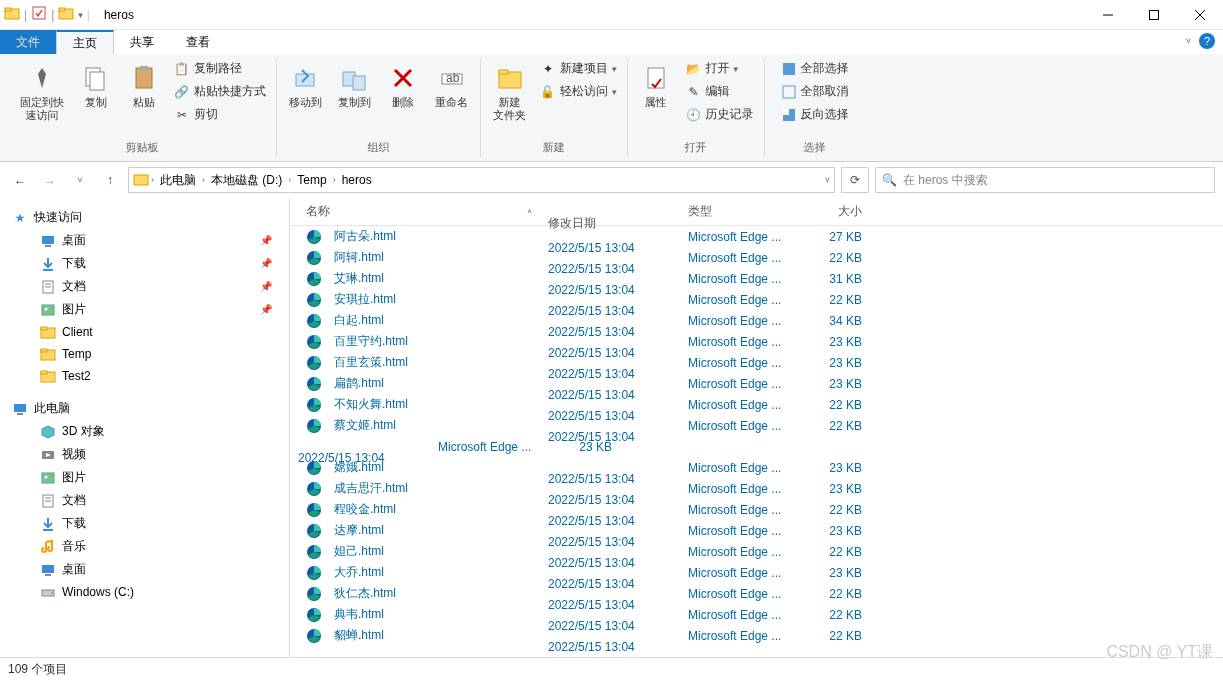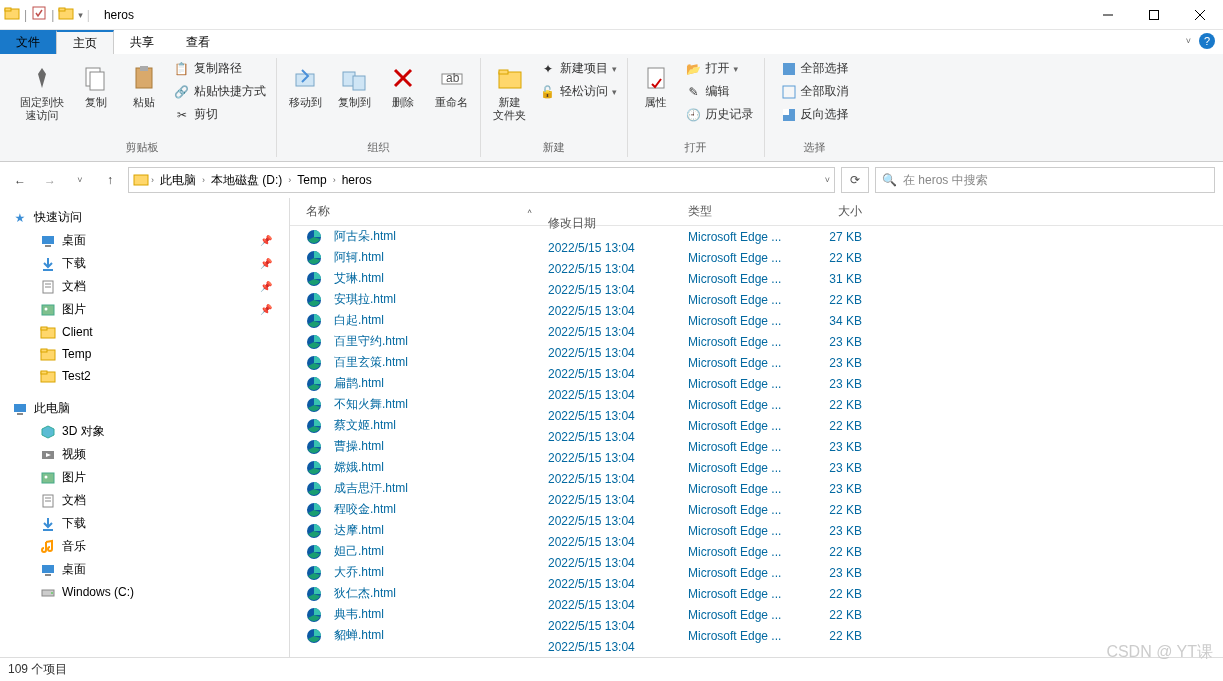--- a/index.html
+++ b/index.html
@@ -3,21 +3,21 @@
 <meta charset="utf-8">
 <style>
 * { margin: 0; padding: 0; box-sizing: border-box; font-family: "Microsoft YaHei", "Segoe UI", sans-serif; font-size: 12px; }
 body { background: #fff; width: 1223px; height: 681px; overflow: hidden; position: relative; }
 .titlebar { height: 30px; display: flex; align-items: center; background: #fff; border-bottom: 1px solid #e5e5e5; }
 .titlebar .icons { display: flex; align-items: center; padding: 0 4px; gap: 2px; }
 .titlebar .title { margin-left: 8px; color: #000; }
 .titlebar .winbtns { margin-left: auto; display: flex; }
 .titlebar .winbtn { width: 46px; height: 30px; display: flex; align-items: center; justify-content: center; color: #000; }
 .ribbon-tabs { height: 24px; display: flex; align-items: stretch; background: #fff; position: relative; }
-.ribbon-tabs .tab-file { background: #1979ca; color: #000000; padding: 4px 16px; display: flex; align-items: center; font-family: Liberation Serif, serif; }
+.ribbon-tabs .tab-file { background: #1979ca; color: #e5e5e5; padding: 4px 16px; display: flex; align-items: center; font-family: Liberation Serif, serif; }
 .ribbon-tabs .tab { padding: 0 16px; display: flex; align-items: center; color: #000; }
 .ribbon-tabs .tab.active { border-top: 2px solid #1979ca; border-left: 1px solid #ccc; border-right: 1px solid #ccc; background: #f5f6f7; }
 .ribbon-tabs .ribbon-right { position: absolute; right: 8px; top: 3px; display: flex; gap: 8px; align-items: center; }
 .help-circle { width: 16px; height: 16px; border-radius: 50%; background: #1979ca; color: #fff; display: flex; align-items: center; justify-content: center; font-size: 11px; }
 .ribbon { height: 108px; background: #f5f6f7; border-bottom: 1px solid #ccc; display: flex; padding: 4px 8px; }
 .ribbon-group { display: flex; flex-direction: column; align-items: center; padding: 0 6px; border-right: 1px solid #ddd; height: 100%; }
 .ribbon-group:last-child { border-right: none; padding-left: 12px; }
 .ribbon-group-content { flex: 1; display: flex; align-items: flex-start; gap: 4px; }
 .ribbon-group-label { font-size: 11px; color: #666; padding-bottom: 2px; }
 .ribbon-btn-large { display: flex; flex-direction: column; align-items: center; justify-content: center; padding: 4px 6px; text-align: center; min-width: 40px; }
@@ -616,28 +616,20 @@
                 <path d="M8 1 A7 7 0 0 1 15 8 L8 8 Z" fill="#37c2b1"></path>
                 <path d="M2 11 A7 7 0 0 0 14 10 L8 8 Z" fill="#1a9e72"></path>
               </svg></span>
             <span>蔡文姬.html</span>
           </div>
           <div class="col-date">2022/5/15 13:04</div>
           <div class="col-type">Microsoft Edge ...</div>
           <div class="col-size">22 KB</div>
         </div>
         <div class="file-row">
-          <div class="col-name" style="padding-left:16px">
-            <span class="edge-icon"><svg width="16" height="16" viewBox="0 0 16 16">
-                <circle cx="8" cy="8" r="7" fill="#0c59a4"></circle>
-                <path d="M8 1 A7 7 0 0 1 15 8 L8 8 Z" fill="#37c2b1"></path>
-                <path d="M2 11 A7 7 0 0 0 14 10 L8 8 Z" fill="#1a9e72"></path>
-              </svg></span>
-            <span>曹操.html</span>
-          </div>
           <div class="col-date">2022/5/15 13:04</div>
           <div class="col-type">Microsoft Edge ...</div>
           <div class="col-size">23 KB</div>
         </div>
         <div class="file-row">
           <div class="col-name" style="padding-left:16px">
             <span class="edge-icon"><svg width="16" height="16" viewBox="0 0 16 16">
                 <circle cx="8" cy="8" r="7" fill="#0c59a4"></circle>
                 <path d="M8 1 A7 7 0 0 1 15 8 L8 8 Z" fill="#37c2b1"></path>
                 <path d="M2 11 A7 7 0 0 0 14 10 L8 8 Z" fill="#1a9e72"></path>

